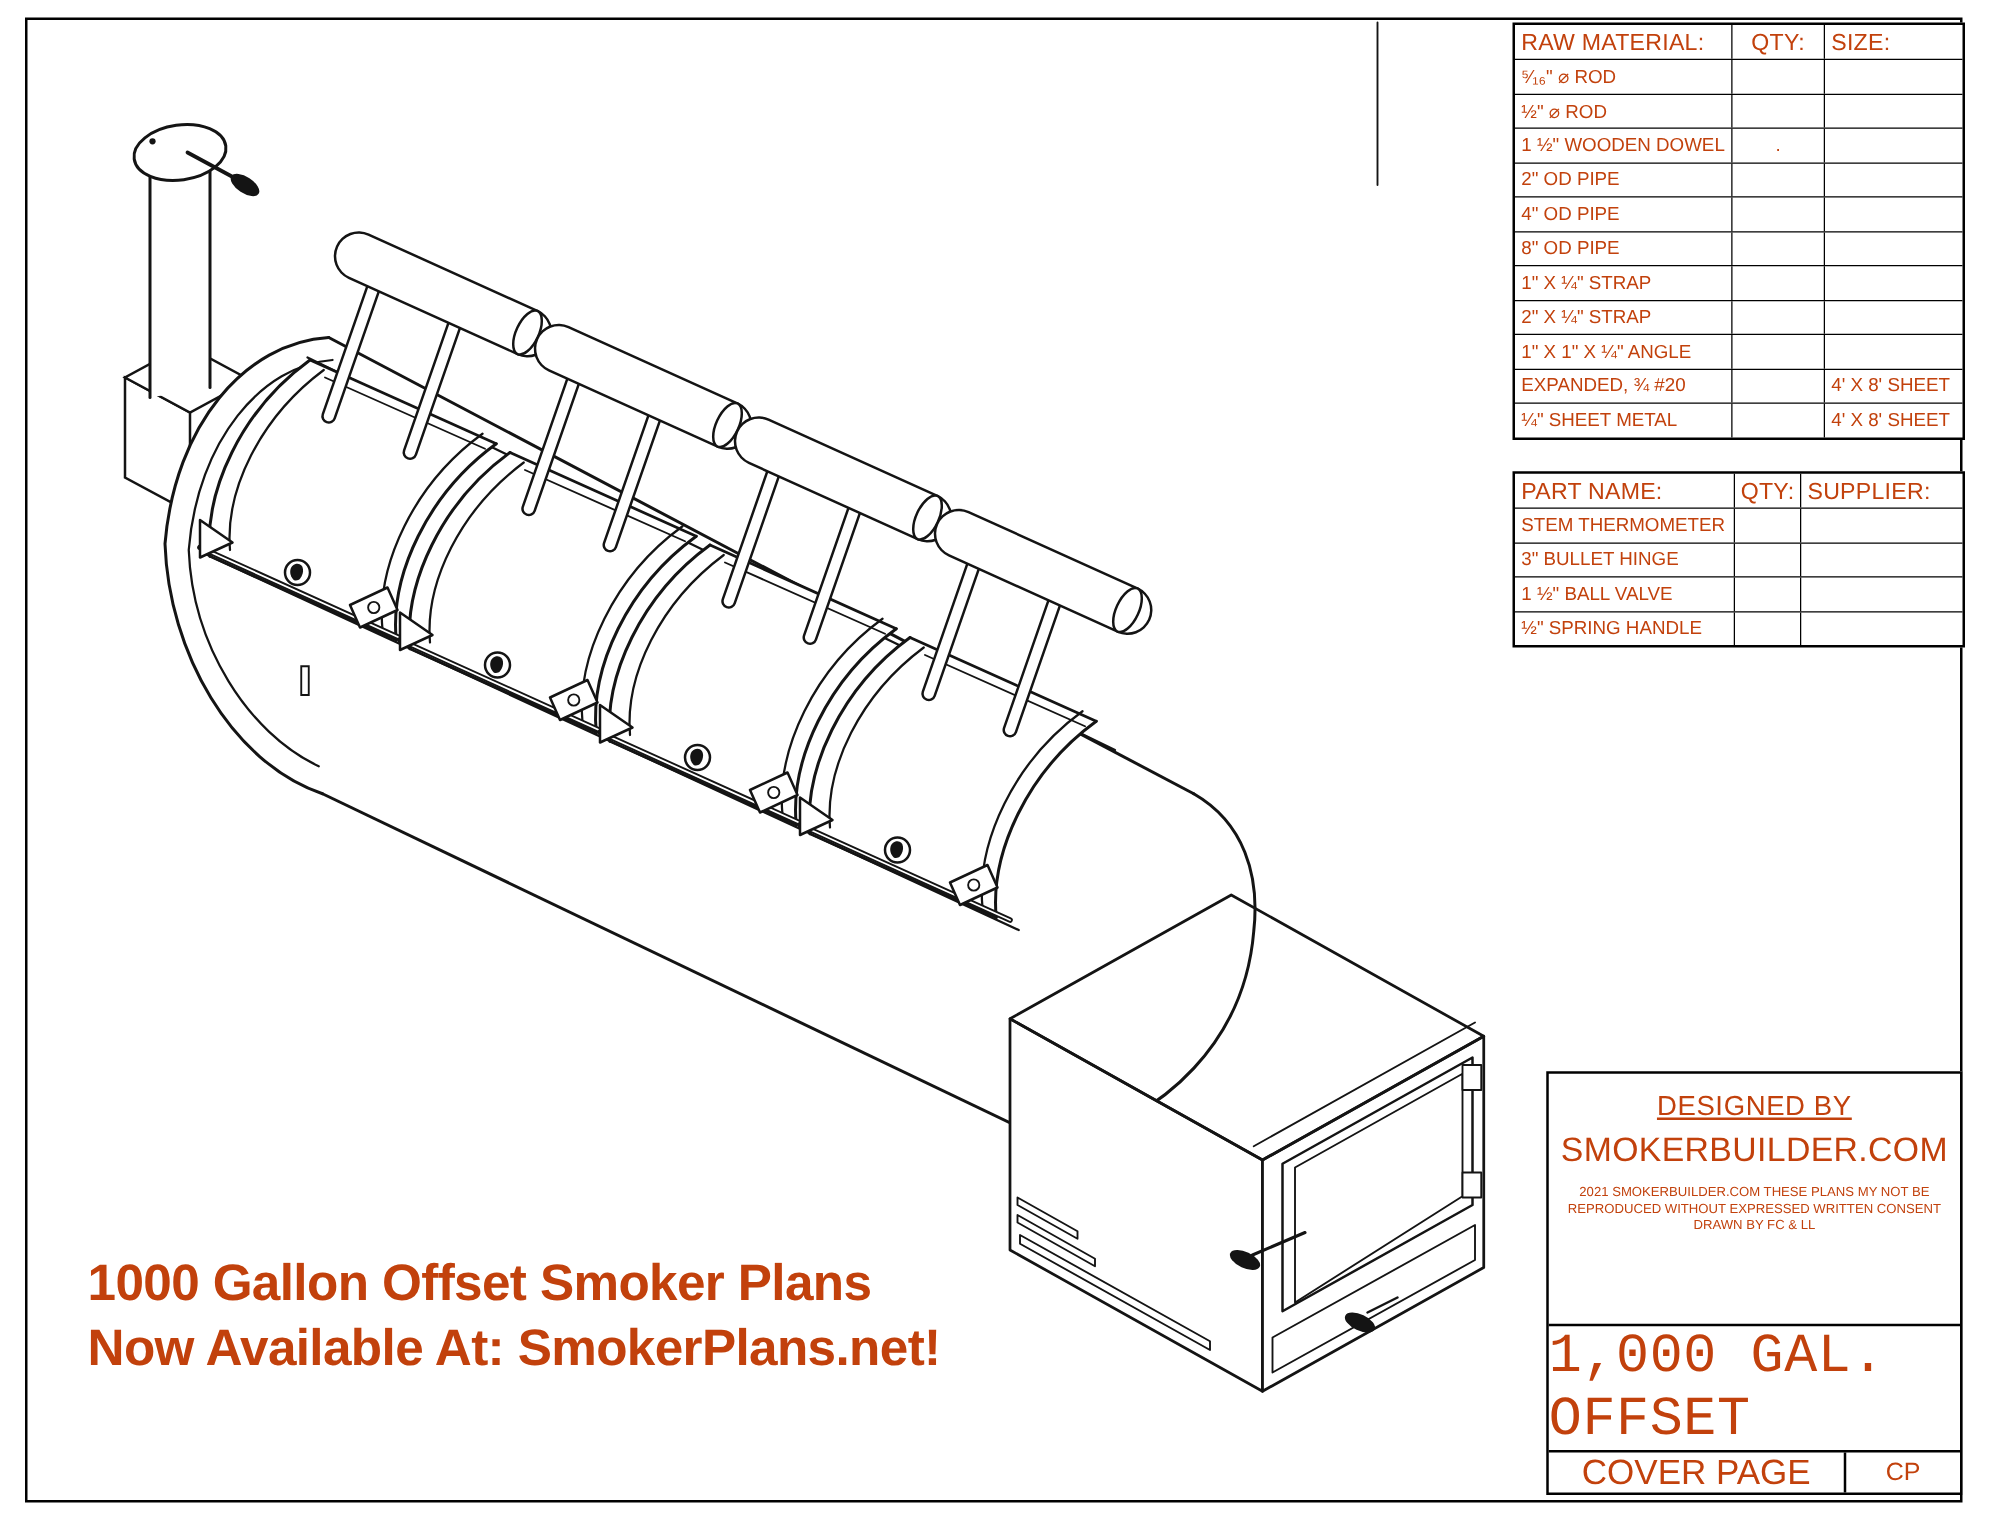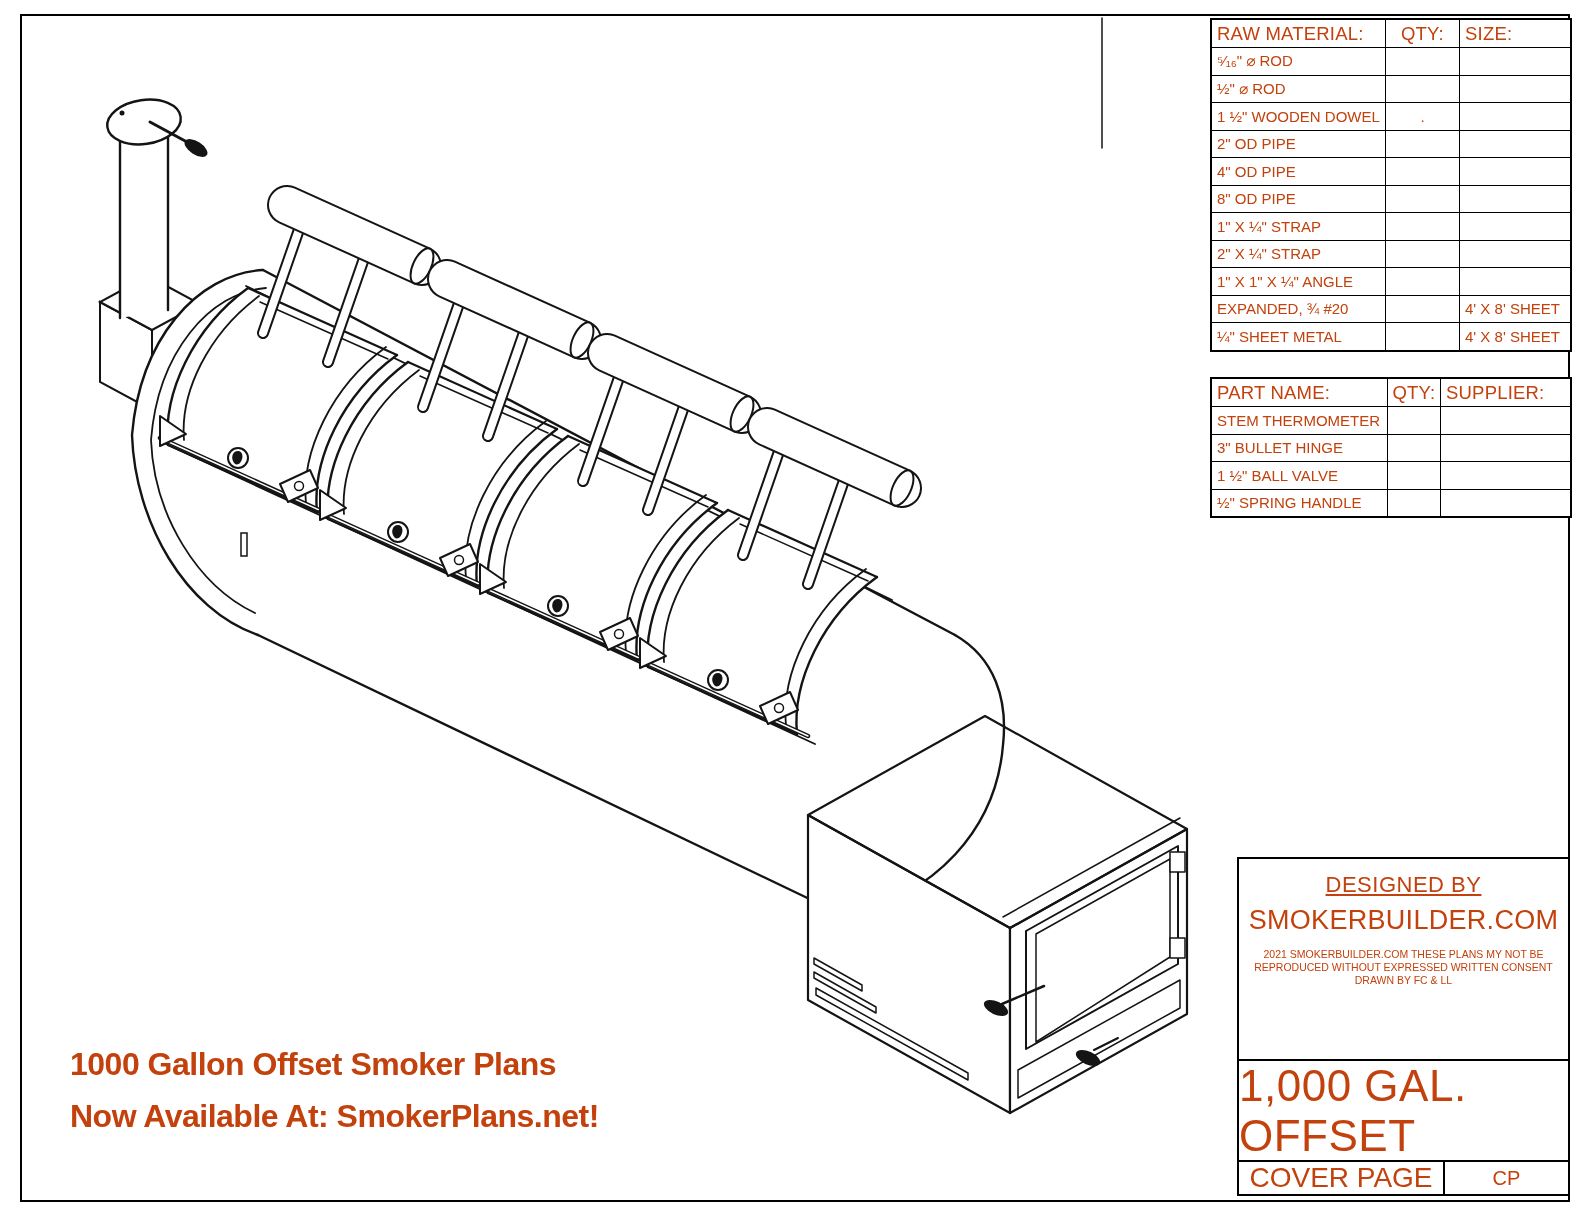--- a/index.html
+++ b/index.html
@@ -25,28 +25,28 @@
   .tc-qty{justify-content:center;}
 
   
   .tblock{position:absolute;left:1237px;top:857px;width:333px;height:339px;background:#fff;
           border:2.5px solid #000;box-sizing:border-box;display:flex;flex-direction:column;}
   .tb1{height:202px;display:flex;flex-direction:column;align-items:center;}
   .tb-designed{margin-top:13px;font-size:22px;text-decoration:underline;letter-spacing:0.5px;}
   .tb-company{margin-top:7px;font-size:27px;letter-spacing:0.3px;}
   .tb-copy{margin-top:12px;font-size:10.5px;line-height:13px;text-align:center;}
   .tb2{height:99px;border-top:2.5px solid #000;display:flex;align-items:center;justify-content:center;
-       font-size:44px;letter-spacing:0.5px;}
+       font-size:44px;letter-spacing:0.5px;font-family:Liberation Mono, monospace;}
   .tb3{flex:1;border-top:2.5px solid #000;display:flex;}
-  .tb3a{width:206px;border-right:2.5px solid #000;display:flex;align-items:center;justify-content:center;
+  .tb3a{width:238px;border-right:2.5px solid #000;display:flex;align-items:center;justify-content:center;
         font-size:28px;box-sizing:border-box;}
   .tb3b{flex:1;display:flex;align-items:center;justify-content:center;font-size:20px;}
 
   
-  .banner{position:absolute;left:70px;top:1038px;font-weight:700;font-size:32px;line-height:52px;
+  .banner{position:absolute;left:70px;top:1000px;font-weight:700;font-size:41px;line-height:52px;
           letter-spacing:-0.5px;}
 </style>
 </head>
 <body>
 
 <div class="page">
 
   <svg class="draw" width="1592" height="1216" viewBox="0 0 1592 1216">
     <defs>
 

